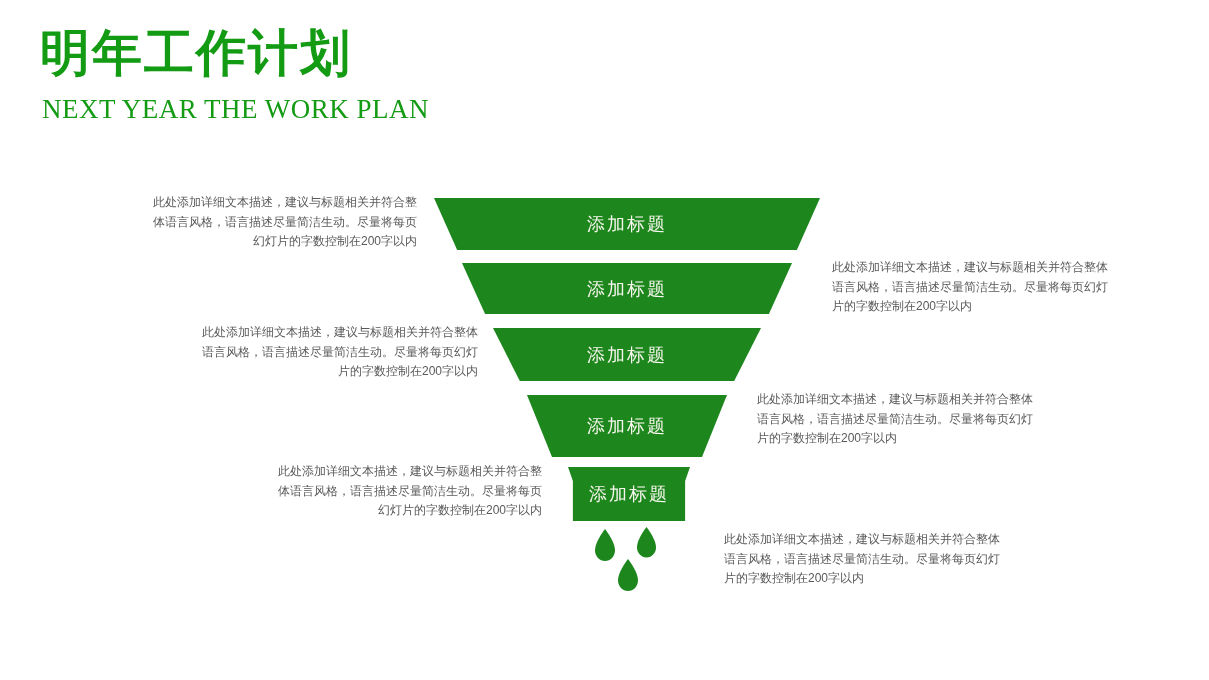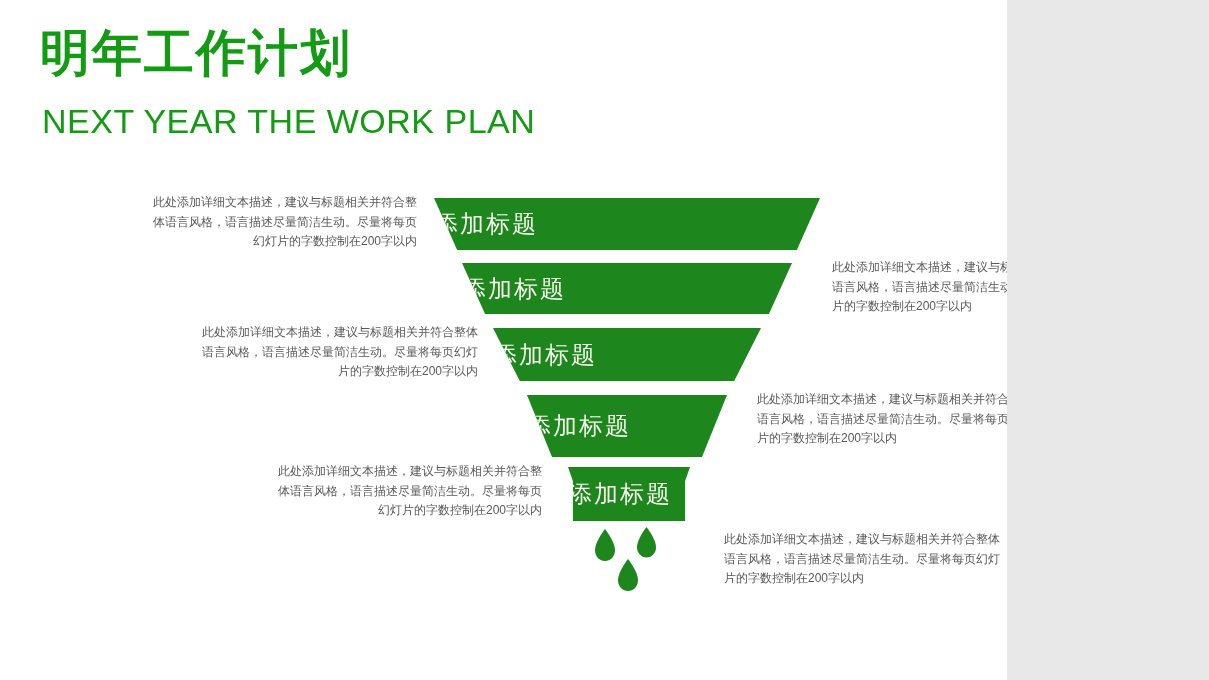--- a/index.html
+++ b/index.html
@@ -6,42 +6,43 @@
     --title-green:#149B14;
     --funnel-green:#1D861D;
     --body-text-gray:#595959;
     --funnel-label-text:#F7F7ED;
     --background:#FFFFFF;
   }
   *{ margin:0; padding:0; box-sizing:border-box; }
   html,body{ background:#e8e8e8; }
   .slide{
     position:relative;
-    width:1007px; height:680px;
+    width:1209px; height:680px;
     background:var(--background);
     overflow:hidden;
     font-family:"Liberation Sans","DejaVu Sans",sans-serif;
   }
   .slide-title{
     position:absolute; left:40px; top:26px;
     font-size:50px; font-weight:900; line-height:1.1;
     letter-spacing:2px;
     color:var(--title-green);
   }
   .slide-subtitle{
-    position:absolute; left:42px; top:102px;
-    font-size:34px; font-weight:500; letter-spacing:0.5px;
+    position:absolute; left:42px; top:94px;
+    font-size:27px; font-weight:500; letter-spacing:0.5px;
     color:var(--title-green);
+    font-family:Liberation Serif, serif;
   }
   .funnel-level{
     position:absolute;
     background:var(--funnel-green);
-    display:flex; align-items:center; justify-content:flex-start;
+    display:flex; align-items:center; justify-content:center;
     color:var(--funnel-label-text);
-    font-size:24px; letter-spacing:2px;
+    font-size:18px; letter-spacing:2px;
   }
   .lv1{ left:434px; top:198px; width:386px; height:52px;
         clip-path:polygon(0 0,100% 0,94% 100%,6% 100%); }
   .lv2{ left:462px; top:263px; width:330px; height:51px;
         clip-path:polygon(0 0,100% 0,93% 100%,7% 100%); }
   .lv3{ left:493px; top:328px; width:268px; height:53px;
         clip-path:polygon(0 0,100% 0,90% 100%,10% 100%); }
   .lv4{ left:527px; top:395px; width:200px; height:62px;
         clip-path:polygon(0 0,100% 0,87.5% 100%,12.5% 100%); }
   .lv5{ left:568px; top:467px; width:122px; height:54px;

